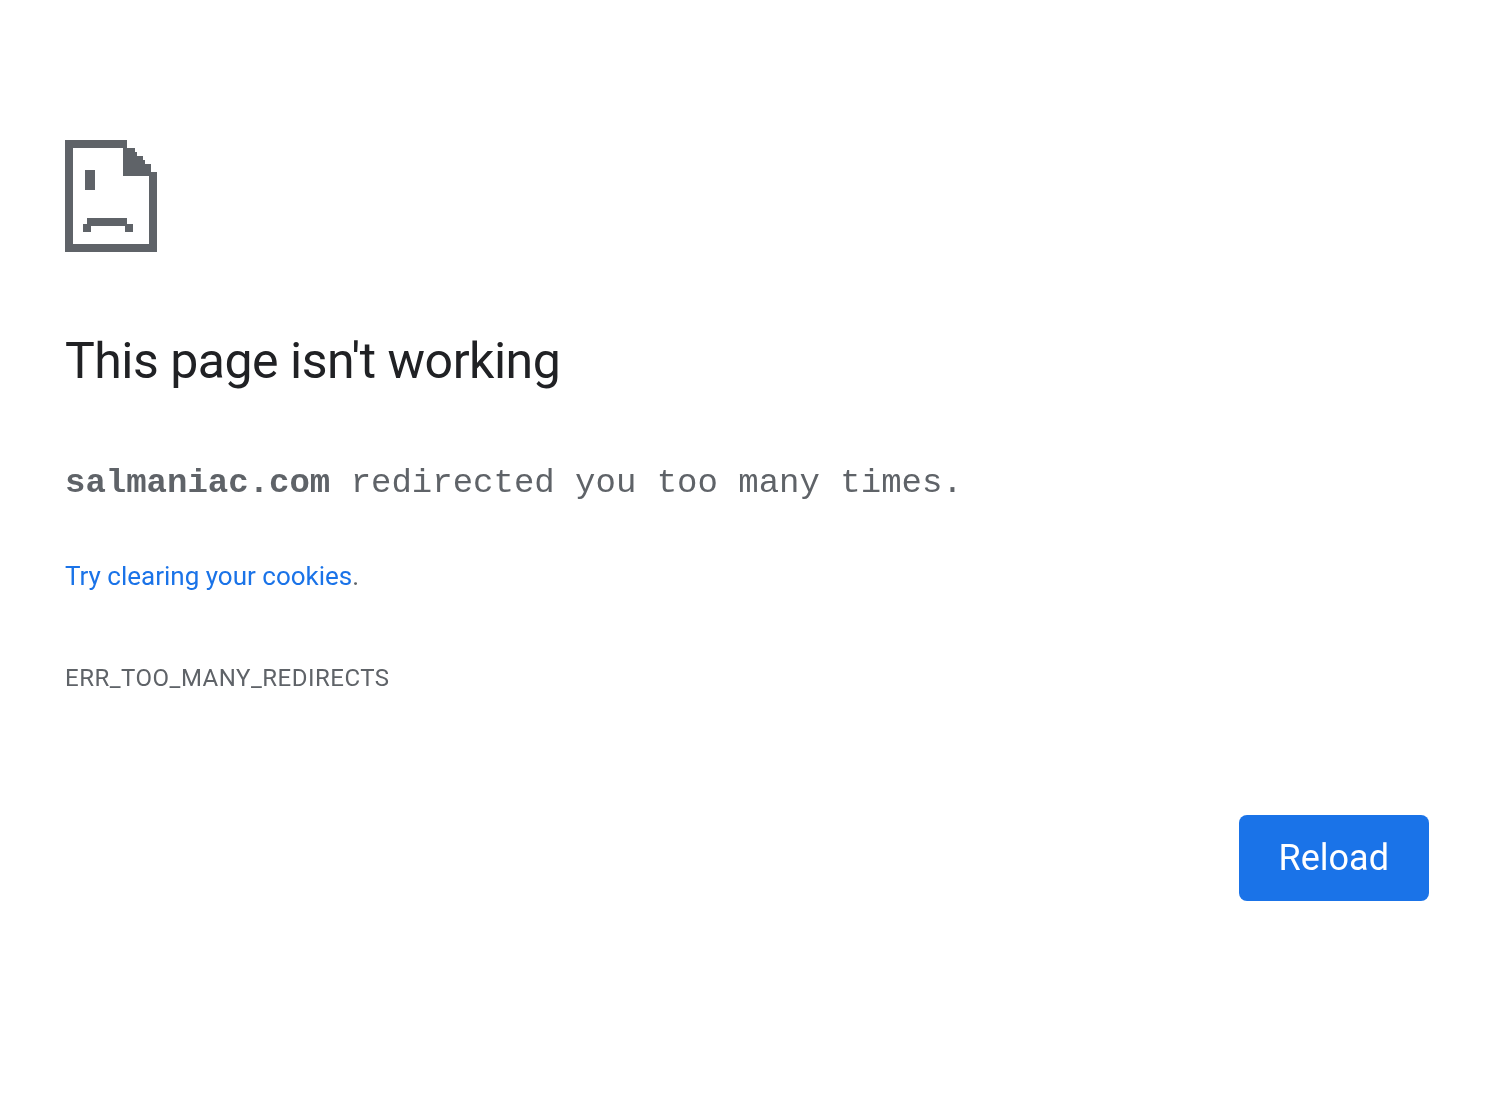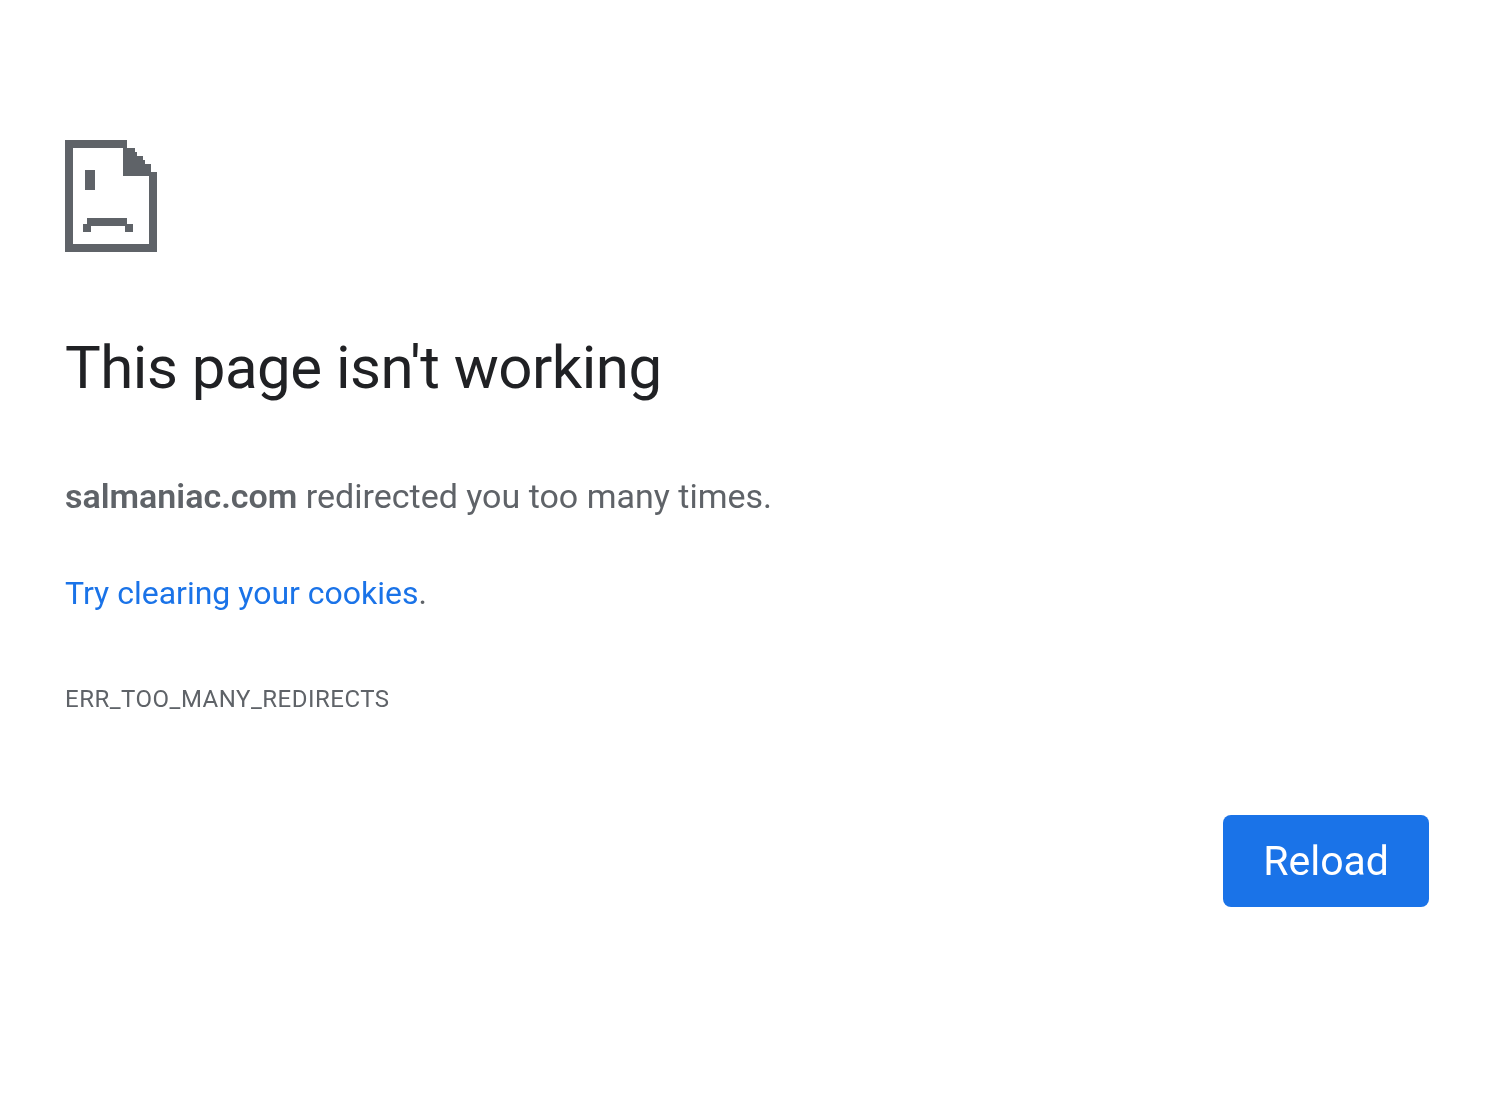--- a/index.html
+++ b/index.html
@@ -18,38 +18,39 @@
     .container {
       padding: 140px 65px 0 65px;
     }
     .icon-wrap {
       margin-bottom: 80px;
     }
     .sad-page-icon {
       display: block;
     }
     .heading {
-      font-size: 60px;
+      font-size: 50px;
       font-weight: 400;
       color: #202124;
       margin-bottom: 70px;
       letter-spacing: -0.5px;
     }
     .description {
       font-size: 34px;
       color: #5f6368;
       margin-bottom: 50px;
       line-height: 1.4;
+      font-family: Liberation Mono, monospace;
     }
     .description .domain {
       font-weight: 600;
       color: #5f6368;
     }
     .suggestion {
-      font-size: 32px;
+      font-size: 26px;
       color: #5f6368;
       margin-bottom: 70px;
       line-height: 1.4;
     }
     .suggestion a {
       color: #1a73e8;
       text-decoration: none;
       cursor: pointer;
     }
     .error-code {
@@ -58,21 +59,21 @@
       letter-spacing: 0.5px;
     }
     .reload-button {
       position: absolute;
       right: 65px;
       top: 815px;
       background: #1a73e8;
       color: #ffffff;
       border: none;
       border-radius: 8px;
-      font-size: 41px;
+      font-size: 36px;
       padding: 22px 40px;
       cursor: pointer;
       font-family: inherit;
     }
   </style>
 </head>
 <body>
 
 <div class="container">
   <div class="icon-wrap">

